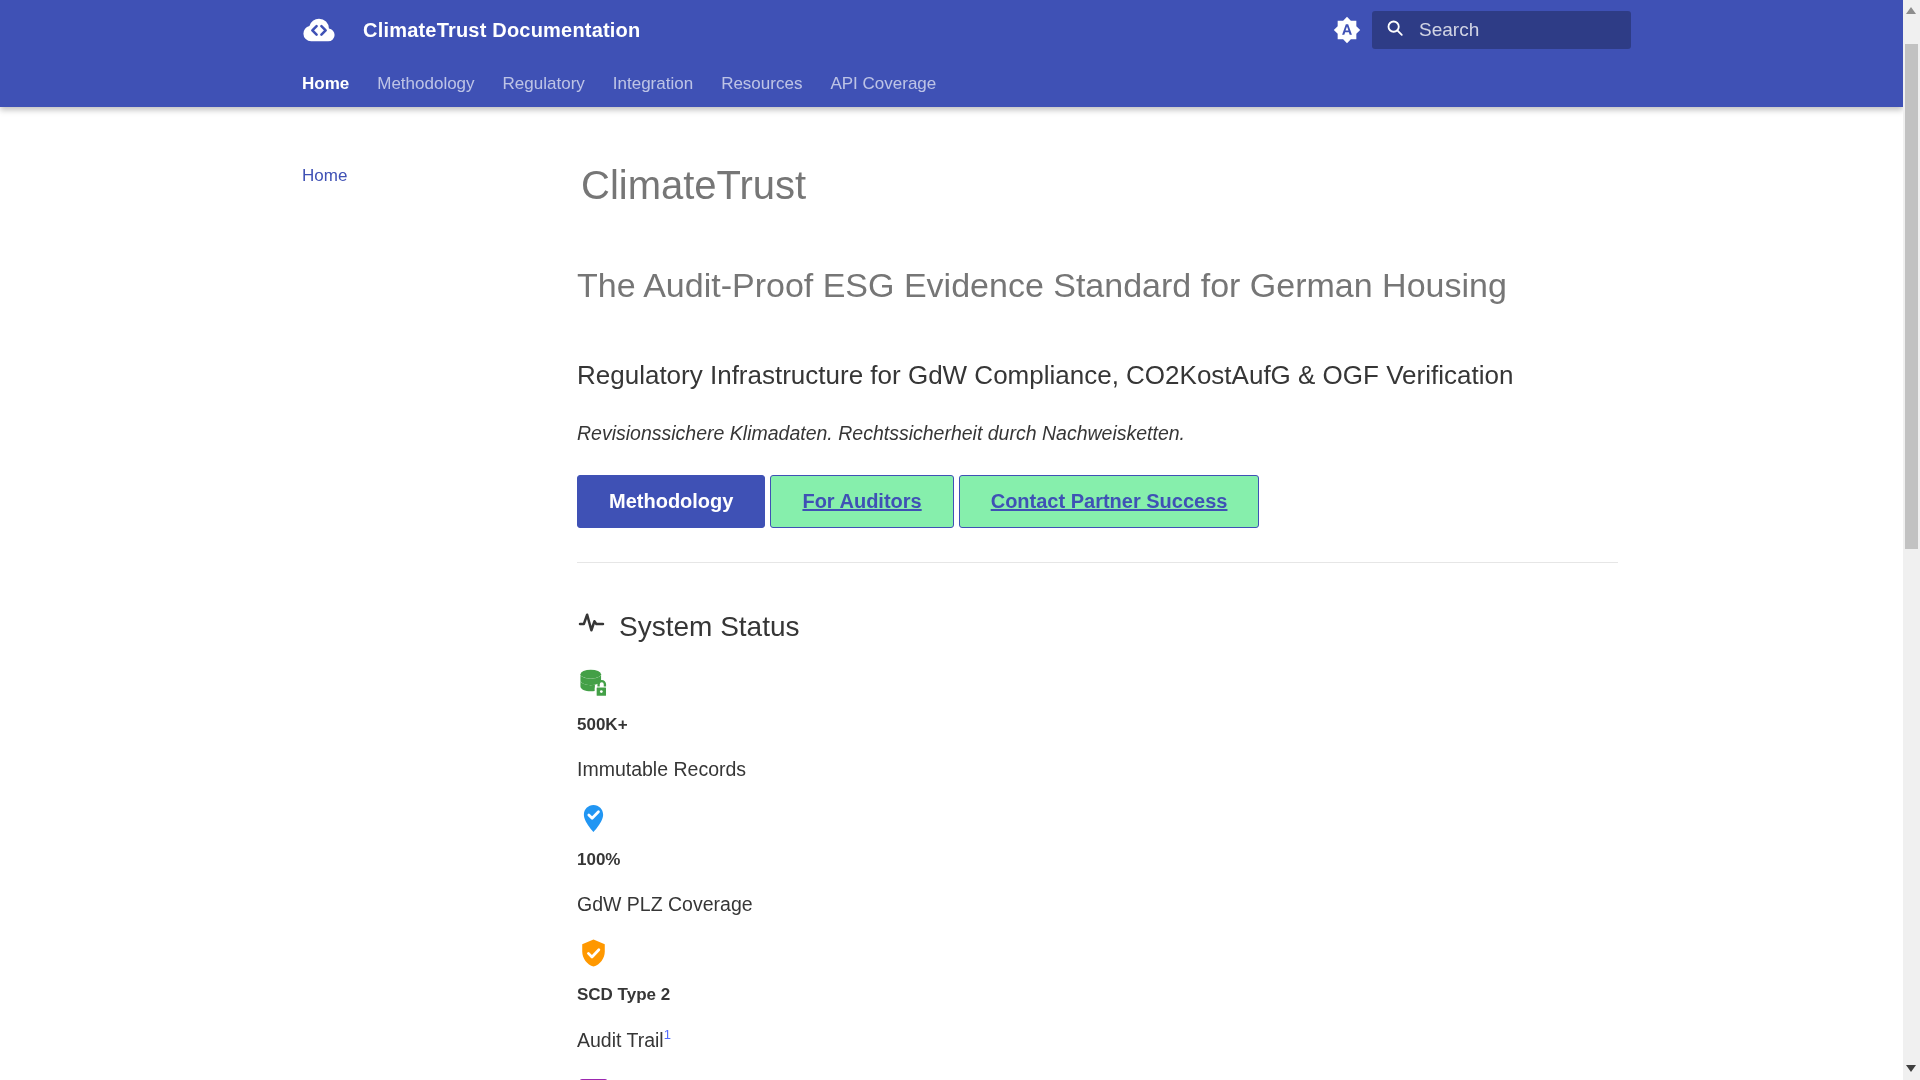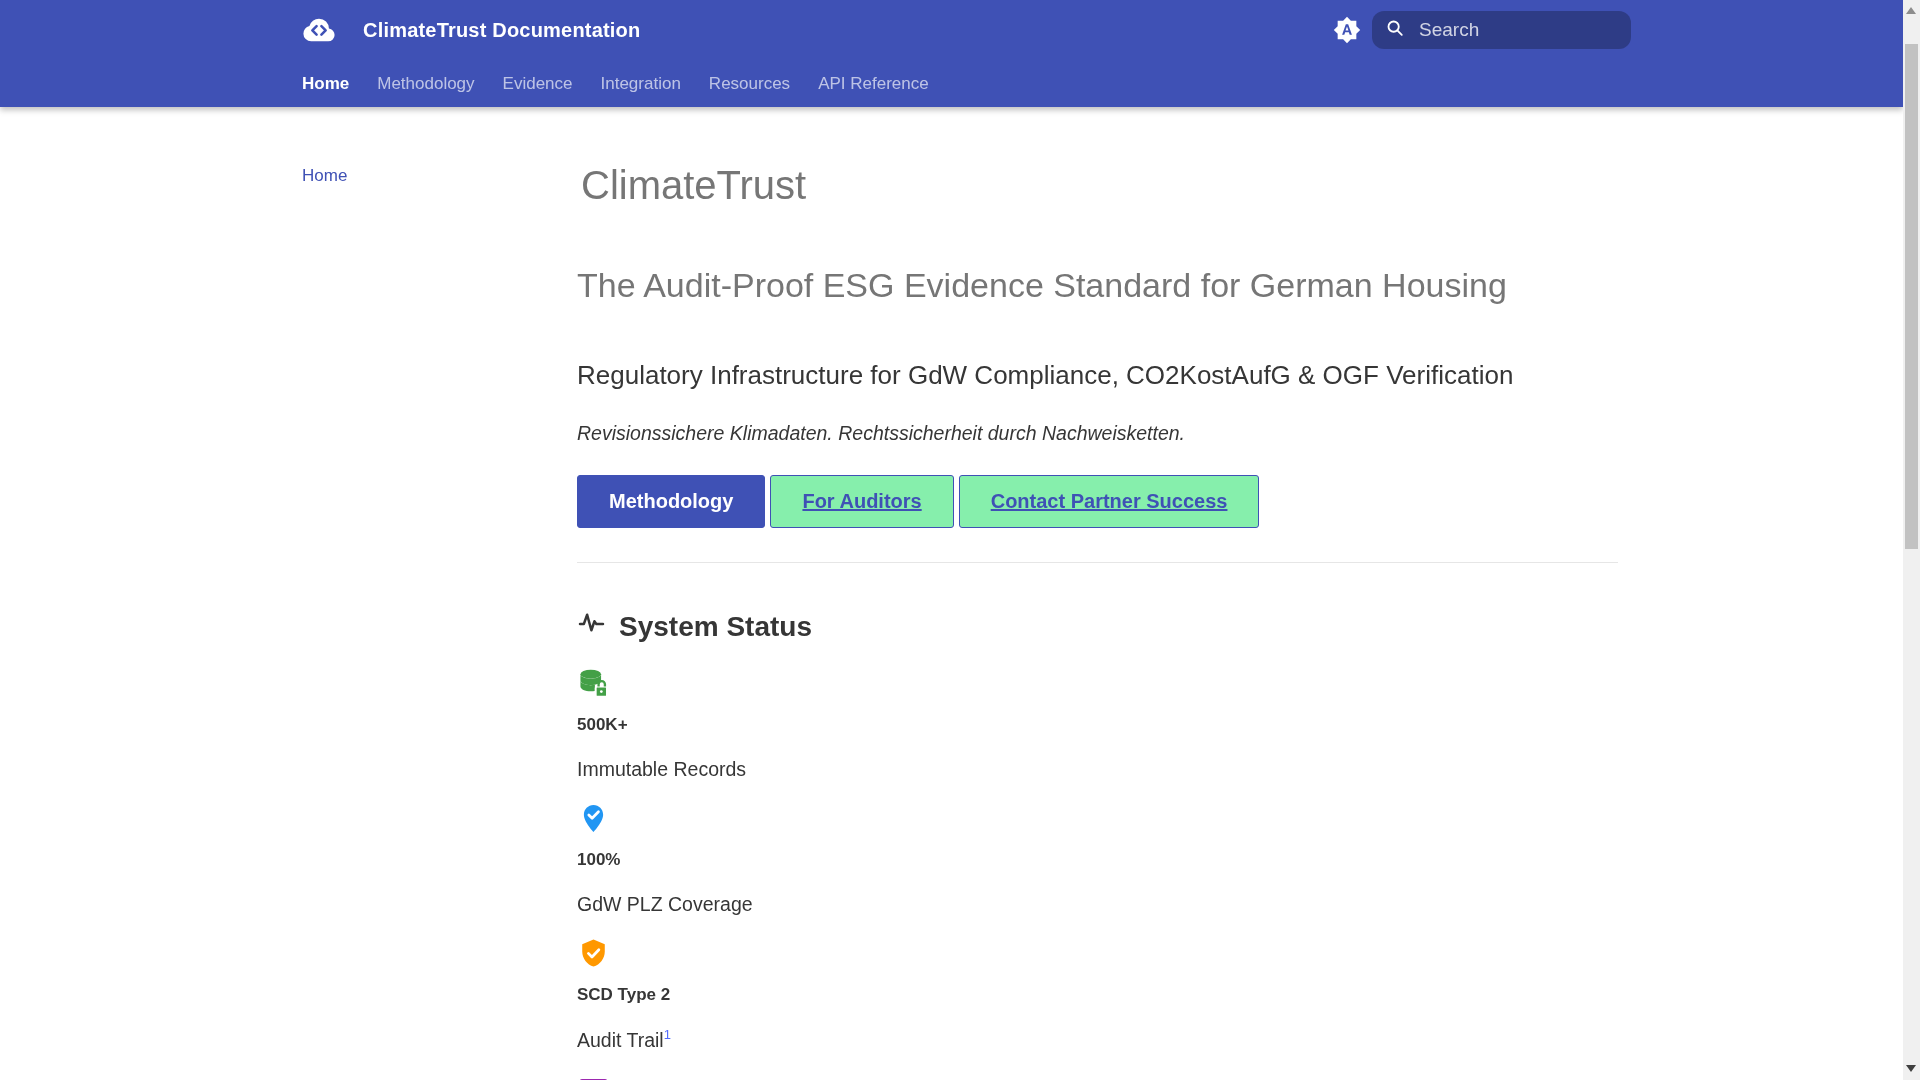--- a/index.html
+++ b/index.html
@@ -12,21 +12,21 @@
                 box-shadow:0 3px 6px rgba(0,0,0,.25); }
   .header-top { position:relative; height:60px; display:flex; align-items:center; }
   .logo { position:absolute; left:302px; top:13px; width:34px; height:34px; }
   .logo svg { width:34px; height:34px; display:block; }
   .app-title { position:absolute; left:363px; top:0; height:60px; display:flex;
                align-items:center; font-size:20px; font-weight:700; letter-spacing:.2px; }
   .theme-toggle { position:absolute; left:1330px; top:13px; width:34px; height:34px;
                   background:none; border:none; padding:3px; cursor:pointer; }
   .theme-toggle svg { width:28px; height:28px; display:block; }
   .searchbox { position:absolute; left:1372px; top:11px; width:259px; height:38px;
-               background:rgba(0,0,0,.26); border-radius:12px; display:flex;
+               background:rgba(0,0,0,.26); border-radius:3px; display:flex;
                align-items:center; padding:0 12px; }
   .searchbox svg { width:22px; height:22px; flex:0 0 auto; }
   .searchbox input { flex:1; background:transparent; border:none; outline:none;
                      color:#fff; font-size:19px; margin-left:11px; width:100%;
                      font-family:inherit; }
   .searchbox input::placeholder { color:rgba(255,255,255,.78); opacity:1; }
   .tabs { display:flex; gap:28px; padding-left:302px; height:47px; align-items:center; }
   .tab { font-size:17px; color:rgba(255,255,255,.66); cursor:pointer; white-space:nowrap; }
   .tab.active { color:#fff; font-weight:700; }
 
@@ -39,21 +39,21 @@
   h1.page-title { margin:4px; font-size:40px; font-weight:400; color:#767676; line-height:1.15; }
   h2.tagline { margin:58px 0 0; font-size:34px; font-weight:400; color:#767676; line-height:1.15; }
   h3.subheading { margin:55px 0 0; font-size:26px; font-weight:400; color:#363636; line-height:1.2; }
   p.lead { margin:31px 0 12px; font-size:19.5px; font-style:italic; color:#363636; }
   .btn-row { margin-top:30px; display:flex; gap:5px; }
   .btn { height:53px; padding:0 31px; font-family:inherit; font-size:20px; font-weight:700;
          border-radius:3px; cursor:pointer; display:inline-flex; align-items:center; }
   .btn.primary { background:#3f51b5; color:#fff; border:1.5px solid #3f51b5; }
   .btn.outline { background:#86efac; color:#3f51b5; border:1.5px solid #3f51b5;text-decoration:underline; }
   hr.rule { margin:34px 0 0; border:none; border-top:1px solid #e6e6e6; }
-  h2.status-title { margin:45px 0 0; font-size:28px; font-weight:700; color:#363636;
+  h2.status-title { margin:45px 0 0; font-size:28px; font-weight:400; color:#363636;
                     display:flex; align-items:center; gap:13px; line-height:33px; }
   h2.status-title svg { width:29px; height:29px; }
   .stats { margin-top:23px; }
   .stat-icon { height:33px; margin:0 0 15px; }
   .stat-icon svg { width:33px; height:33px; display:block; }
   .stat-value { margin:0 0 23px; font-size:17px; font-weight:700; color:#363636; line-height:1.15; }
   .stat-label { margin:0 0 22px; font-size:19.5px; color:#363636; line-height:1.15; }
   .stat-label sup { color:#526cfe; font-size:13px; }
 
   
@@ -93,24 +93,24 @@
           <circle cx="10.5" cy="10.5" r="5.6" fill="none" stroke="#fff" stroke-width="2"></circle>
           <path d="m14.8 14.8 4.6 4.6" stroke="#fff" stroke-width="2" stroke-linecap="round"></path>
         </svg>
       </span>
       <input type="text" placeholder="Search" style="">
     </div>
   </div>
   <nav class="tabs">
     <span class="tab active">Home</span>
     <span class="tab">Methodology</span>
-    <span class="tab">Evidence</span>
+    <span class="tab">Regulatory</span>
     <span class="tab">Integration</span>
     <span class="tab">Resources</span>
-    <span class="tab">API Reference</span>
+    <span class="tab">API Coverage</span>
   </nav>
 </header>
 
 <aside class="sidebar">
   <a>Home</a>
 </aside>
 
 <main class="main">
   <h1 class="page-title">ClimateTrust</h1>
   <h2 class="tagline">The Audit-Proof ESG Evidence Standard for German Housing</h2>

